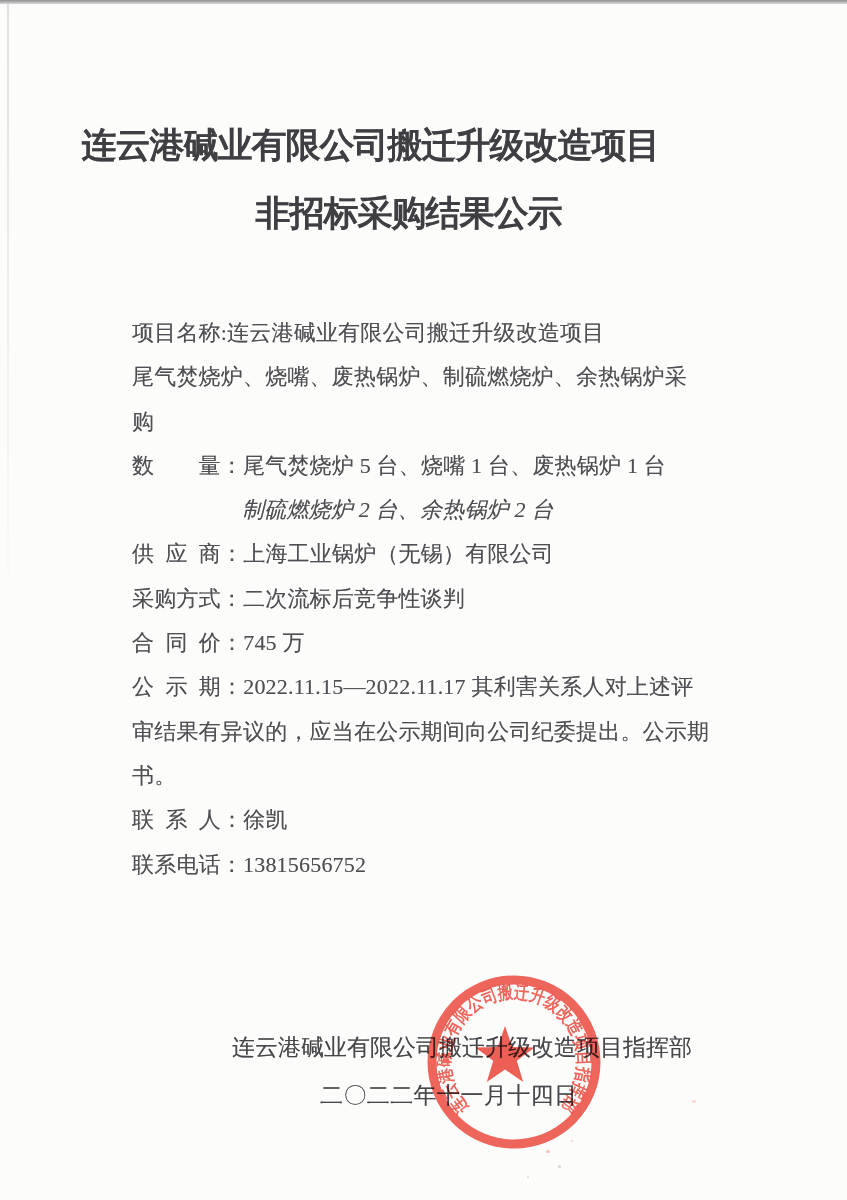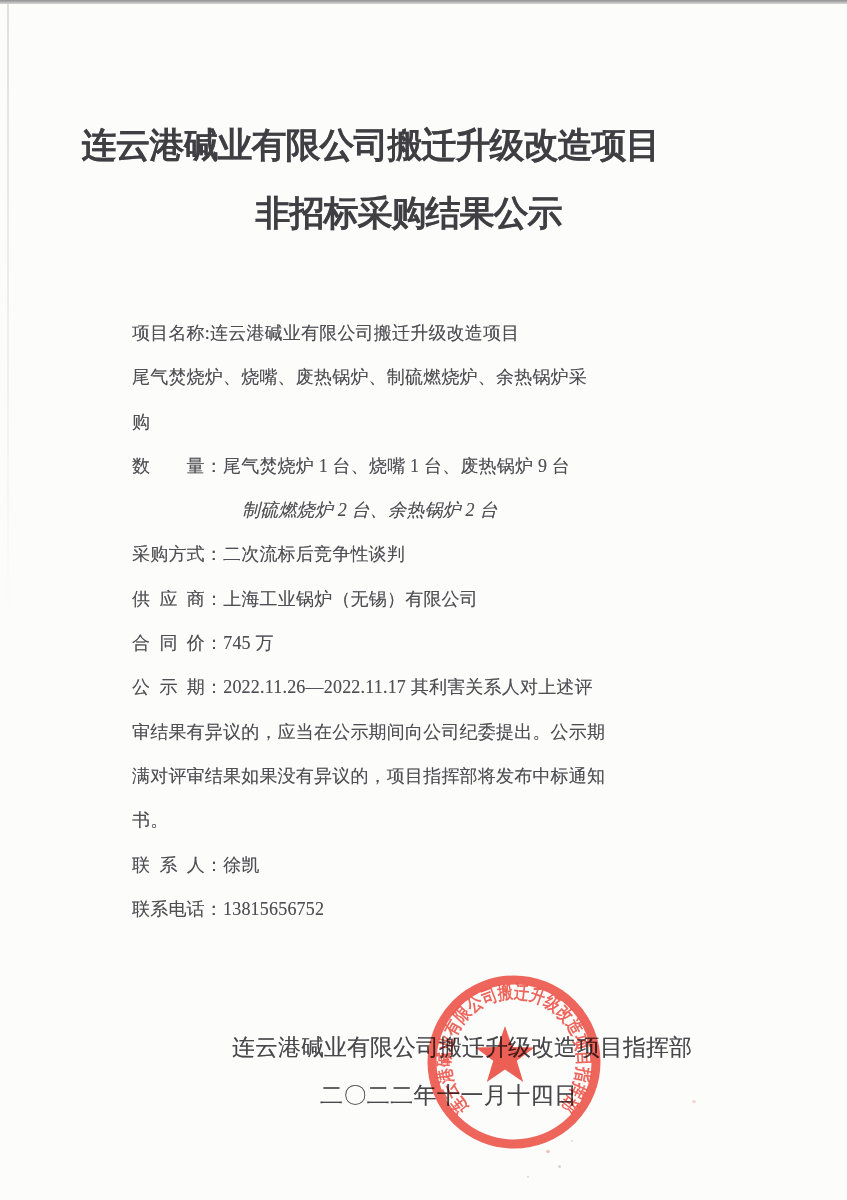--- a/index.html
+++ b/index.html
@@ -26,21 +26,21 @@
     font-weight:bold;
     letter-spacing:-1px;
     font-size:35px;
     text-shadow:0 0 .6px rgba(62,62,67,.55);
     white-space:nowrap;
   }
   .title-1{top:122px;}
   .title-2{top:190px;margin-left:38px;}
   .doc-body{
     position:absolute;left:132px;top:311px;width:600px;
-    font-size:18px;line-height:44.3px;
+    font-size:22px;line-height:44.3px;
     color:#4e4e53;
     letter-spacing:.2px;
     text-shadow:0 0 .5px rgba(78,78,83,.45);
   }
   .body-line{white-space:nowrap;}
   .body-line.indent{padding-left:110px;font-style:italic;}
   .footer-line{
     position:absolute;
     font-size:23px;line-height:44px;
     color:#47474b;
@@ -73,28 +73,27 @@
   <div class="scan-top-edge"></div>
   <div class="scan-fold-line"></div>
 
   <div class="doc-title title-1">连云港碱业有限公司搬迁升级改造项目</div>
   <div class="doc-title title-2">非招标采购结果公示</div>
 
   <div class="doc-body">
     <div class="body-line">项目名称:连云港碱业有限公司搬迁升级改造项目</div>
     <div class="body-line">尾气焚烧炉、烧嘴、废热锅炉、制硫燃烧炉、余热锅炉采</div>
     <div class="body-line">购</div>
-    <div class="body-line">数　　量：尾气焚烧炉 1 台、烧嘴 1 台、废热锅炉 9 台</div>
+    <div class="body-line">数　　量：尾气焚烧炉 5 台、烧嘴 1 台、废热锅炉 1 台</div>
     <div class="body-line indent">制硫燃烧炉 2 台、余热锅炉 2 台</div>
+    <div class="body-line">供 应 商：上海工业锅炉（无锡）有限公司</div>
     <div class="body-line">采购方式：二次流标后竞争性谈判</div>
-    <div class="body-line">供 应 商：上海工业锅炉（无锡）有限公司</div>
     <div class="body-line">合 同 价：745 万</div>
-    <div class="body-line">公 示 期：2022.11.26—2022.11.17 其利害关系人对上述评</div>
+    <div class="body-line">公 示 期：2022.11.15—2022.11.17 其利害关系人对上述评</div>
     <div class="body-line">审结果有异议的，应当在公示期间向公司纪委提出。公示期</div>
-    <div class="body-line">满对评审结果如果没有异议的，项目指挥部将发布中标通知</div>
     <div class="body-line">书。</div>
     <div class="body-line">联 系 人：徐凯</div>
     <div class="body-line">联系电话：13815656752</div>
   </div>
 
   <div class="footer-line signature-line">连云港碱业有限公司搬迁升级改造项目指挥部</div>
   <div class="footer-line date-line">二〇二二年十一月十四日</div>
 
   <svg class="seal" width="200" height="200" viewBox="0 0 200 200">
     <circle cx="100" cy="100" r="82" fill="none" stroke="#ee4f44" stroke-width="9" stroke-opacity="0.92"></circle>

